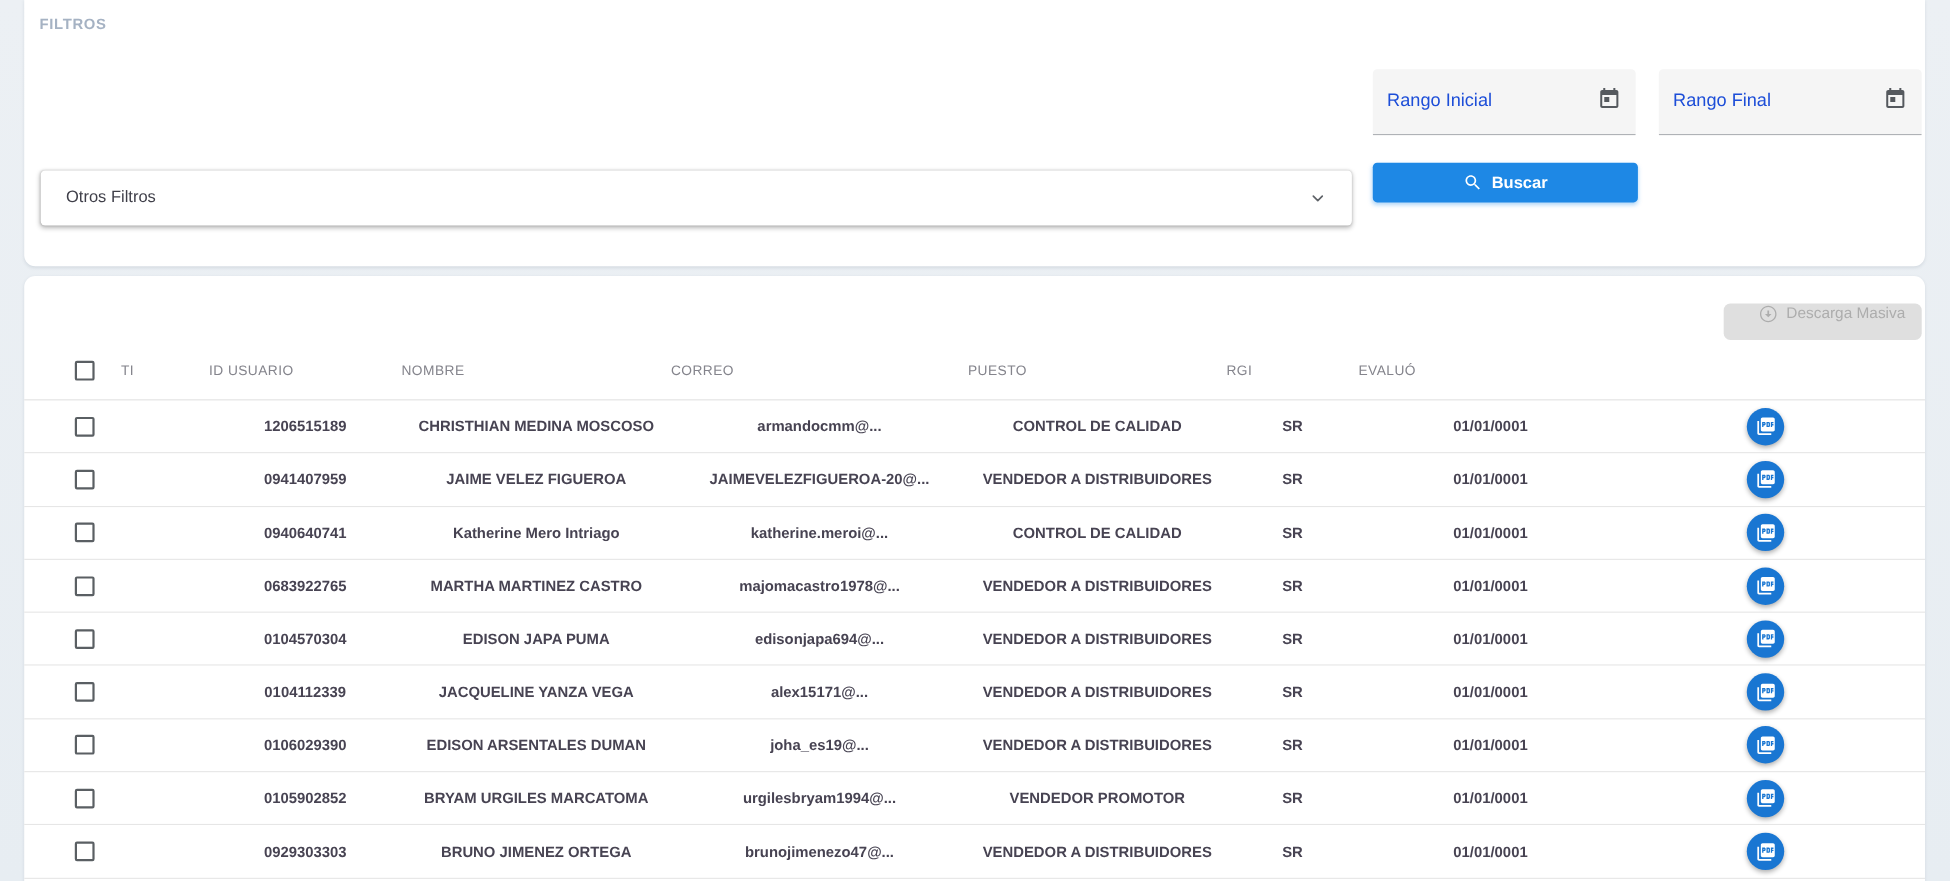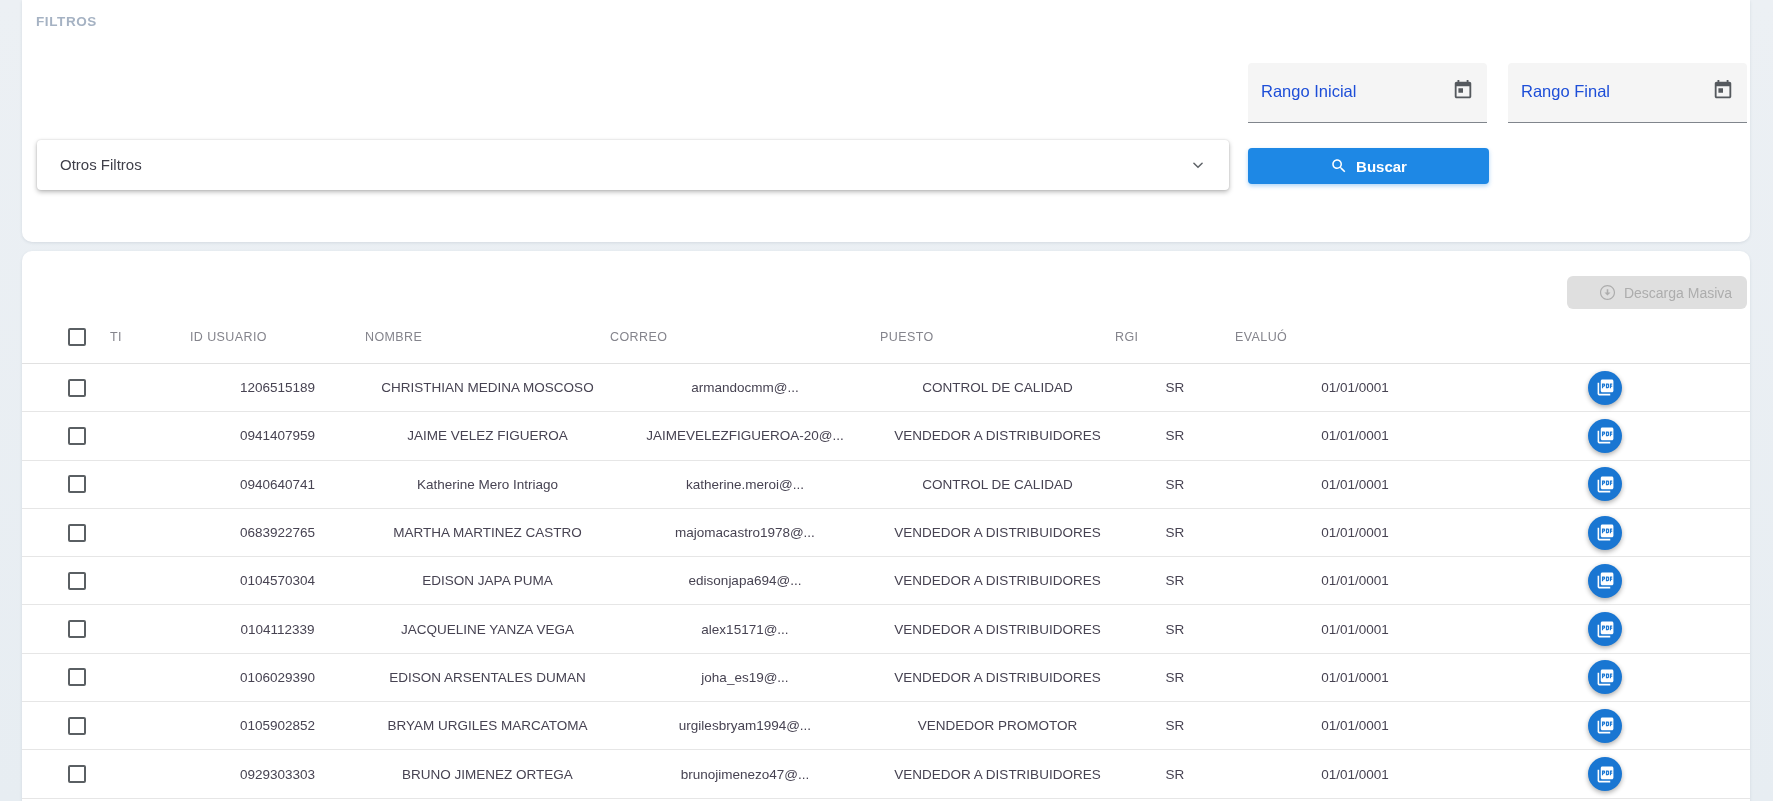--- a/index.html
+++ b/index.html
@@ -48,21 +48,21 @@
   }
   .date-field { top: 63px; width: 239px; height: 60px; cursor: pointer; }
   #rango-inicial { left: 1226px; }
   #rango-final   { left: 1486px; }
   .date-field .date-placeholder {
     position: absolute; left: 13px; top: 19px;
     font-size: 16.5px; color: #1d4ed8;
   }
   .date-field .cal-icon { position: absolute; right: 13px; top: 16px; }
   #otros-filtros-panel {
-    position: absolute; left: 15px; top: 140px; width: 1192px; height: 50px;
+    position: absolute; left: 15px; top: 155px; width: 1192px; height: 50px;
     background: #fff; border-radius: 4px;
     box-shadow: 0 2px 5px rgba(0,0,0,0.28), 0 0 2px rgba(0,0,0,0.14);
     cursor: pointer;
   }
   #otros-filtros-panel .panel-label {
     position: absolute; left: 23px; top: 16px;
     font-size: 15px; color: #3f3f49;
   }
   #otros-filtros-panel .chevron { position: absolute; right: 24px; top: 18px; }
   .btn {
@@ -84,40 +84,41 @@
   }
   
   #table-card {
     left: 22px; top: 251px; width: 1728px; height: 700px;
     border-radius: 10px 10px 0 0;
   }
   #descarga-btn {
     top: 25px; left: 1545px; width: 180px; height: 33px;
     background: #dfdfdf; color: #adadad;
     border-radius: 6px; font-size: 14px;
-    display: flex; align-items: center; justify-content: center; gap: 7px;
+    display: flex; align-items: flex-start; justify-content: center; gap: 7px;
     border: none; cursor: default;
     position: absolute;
     padding-left: 16px;
   }
   .tgrid {
     display: grid;
     grid-template-columns: 88px 80px 175px 245px 270px 235px 120px 240px 260px 1fr;
     align-items: center;
   }
   .thead {
     height: 54px; margin-top: 59px;
     border-bottom: 1px solid #e1e1e1;
   }
   .thead .th {
     font-size: 12.5px; color: #84848c; letter-spacing: 0.4px;
   }
   .trow {
     height: 48.3px;
     border-bottom: 1px solid #e6e6e6;
+    font-weight: bold;
   }
   .td { font-size: 13.5px; color: #474352; text-align: center; white-space: nowrap; overflow: hidden; }
   .cb {
     display: inline-block; width: 18px; height: 18px;
     border: 2px solid #5a5f63; border-radius: 2px;
     margin-left: 46px; cursor: pointer; background: #fff;
   }
   .cb-cell { line-height: 0; }
   .pdf-cell { display: flex; justify-content: center; }
   .pdf-btn {

